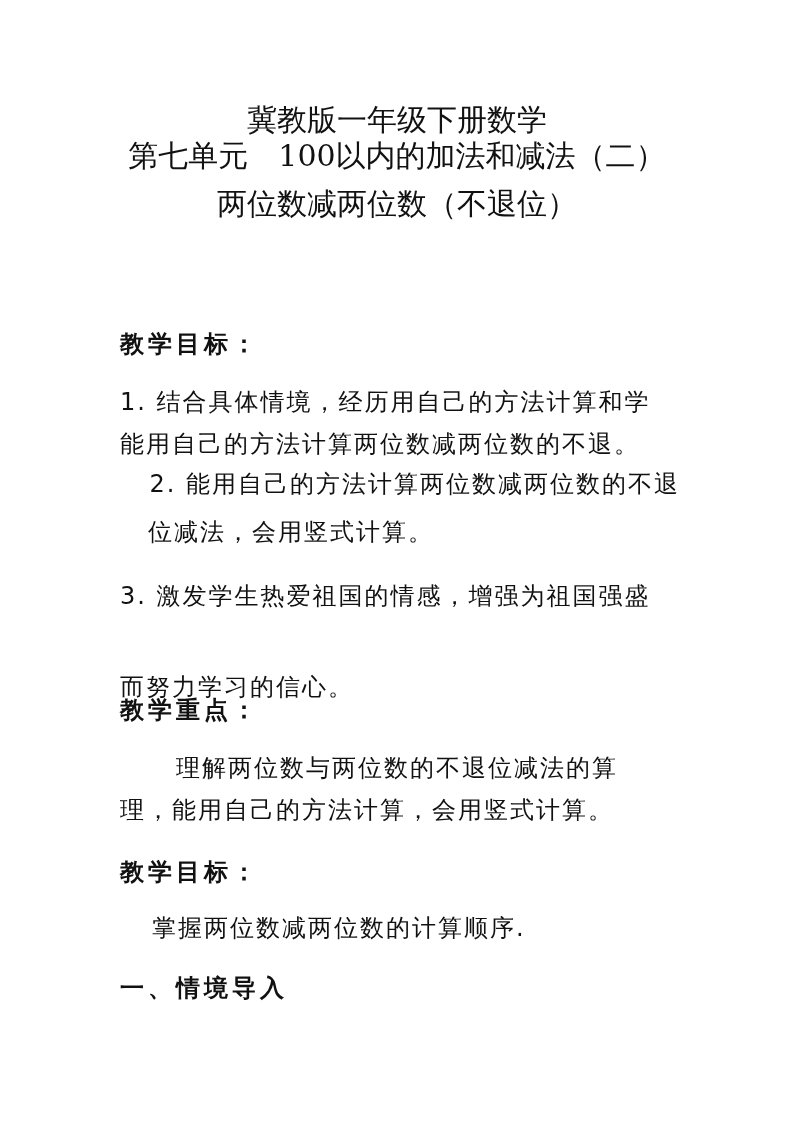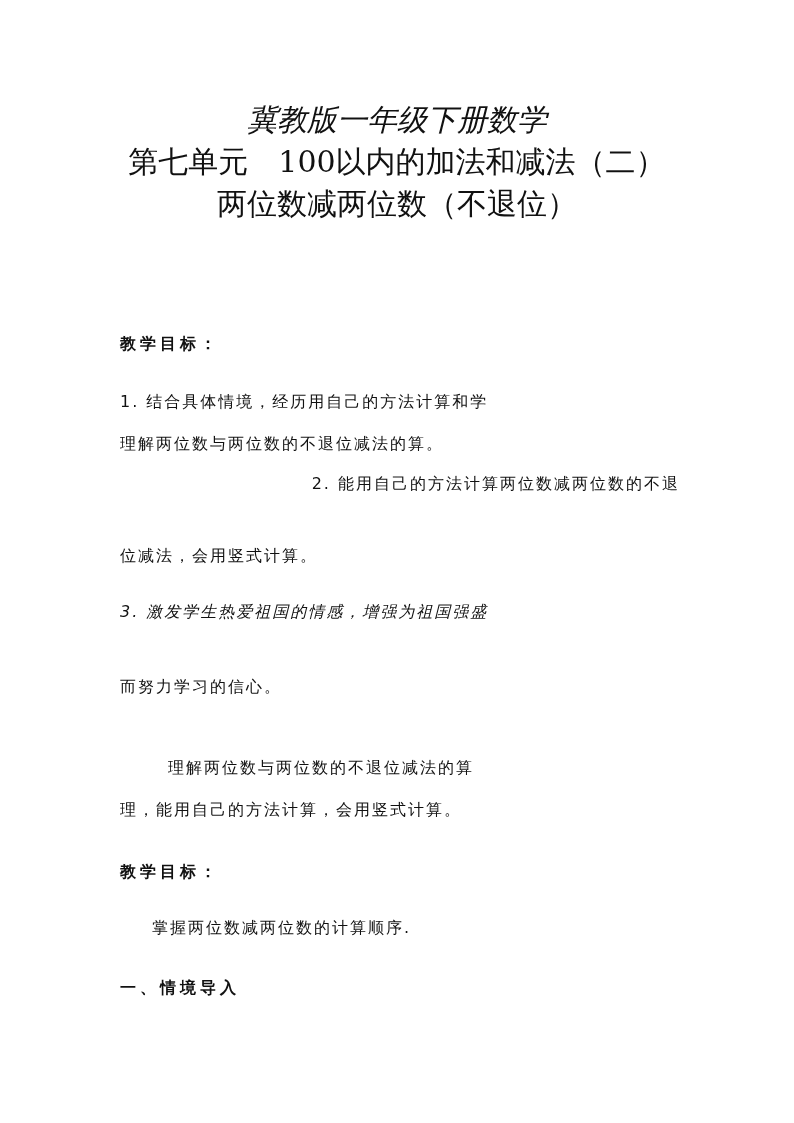--- a/index.html
+++ b/index.html
@@ -1,46 +1,47 @@
 <!DOCTYPE html>
 <html><head>
   <meta charset="utf-8">
   <style>
     html, body { margin: 0; padding: 0; background: #ffffff; }
     body { width: 794px; height: 1123px; position: relative; overflow: hidden; color: #111; }
     .page { position: absolute; left: 0; top: 0; width: 794px; height: 1123px; }
     .title { position: absolute; left: 0; width: 794px; text-align: center;
       font-family: "DejaVu Serif", "Liberation Serif", serif; font-size: 30px; line-height: 40px; color: #111; }
-    .t1 { top: 100px; font-style: italic; }
-    .t2 { top: 142px; text-align: center; }
+    .t1 { top: 100px; }
+    .t2 { top: 136px; text-align: center; }
     .t3 { top: 184px; }
     .text { position: absolute; left: 120px; width: 560px;
-      font-family: "DejaVu Sans", "Liberation Sans", sans-serif; font-size: 16px; line-height: 32px;
+      font-family: "DejaVu Sans", "Liberation Sans", sans-serif; font-size: 24px; line-height: 32px;
       letter-spacing: 2px; color: #111; white-space: nowrap; }
     .head { font-weight: bold; letter-spacing: 4px; }
   </style>
 </head>
 <body>
 
 <div class="page">
   <div class="title t1">冀教版一年级下册数学</div>
   <div class="title t2">第七单元　100以内的加法和减法（二）</div>
   <div class="title t3">两位数减两位数（不退位）</div>
 
   <div class="text head" style="top:328px;">教学目标：</div>
 
   <div class="text" style="top:386px;">1. 结合具体情境，经历用自己的方法计算和学</div>
-  <div class="text" style="top:428px;">理解两位数与两位数的不退位减法的算。</div>
+  <div class="text" style="top:428px;">能用自己的方法计算两位数减两位数的不退。</div>
 
   <div class="text" style="top:468px;text-align:right;">2. 能用自己的方法计算两位数减两位数的不退</div>
-  <div class="text" style="top:540px;">位减法，会用竖式计算。</div>
+  <div class="text" style="top:516px;margin-left:28px;">位减法，会用竖式计算。</div>
 
-  <div class="text" style="top:596px;font-style:italic;">3. 激发学生热爱祖国的情感，增强为祖国强盛</div>
+  <div class="text" style="top:580px;">3. 激发学生热爱祖国的情感，增强为祖国强盛</div>
   <div class="text" style="top:671px;">而努力学习的信心。</div>
 
+  <div class="text head" style="top:694px;">教学重点：</div>
   <div class="text" style="top:794px;">理，能用自己的方法计算，会用竖式计算。</div>
   <div class="text" style="top:752px; left:150px;">　理解两位数与两位数的不退位减法的算</div>
 
   <div class="text head" style="top:856px;">教学目标：</div>
   <div class="text" style="top:912px; left:152px;">掌握两位数减两位数的计算顺序.</div>
 
   <div class="text head" style="top:972px;">一、情境导入</div>
 </div>
 
 </body></html>

